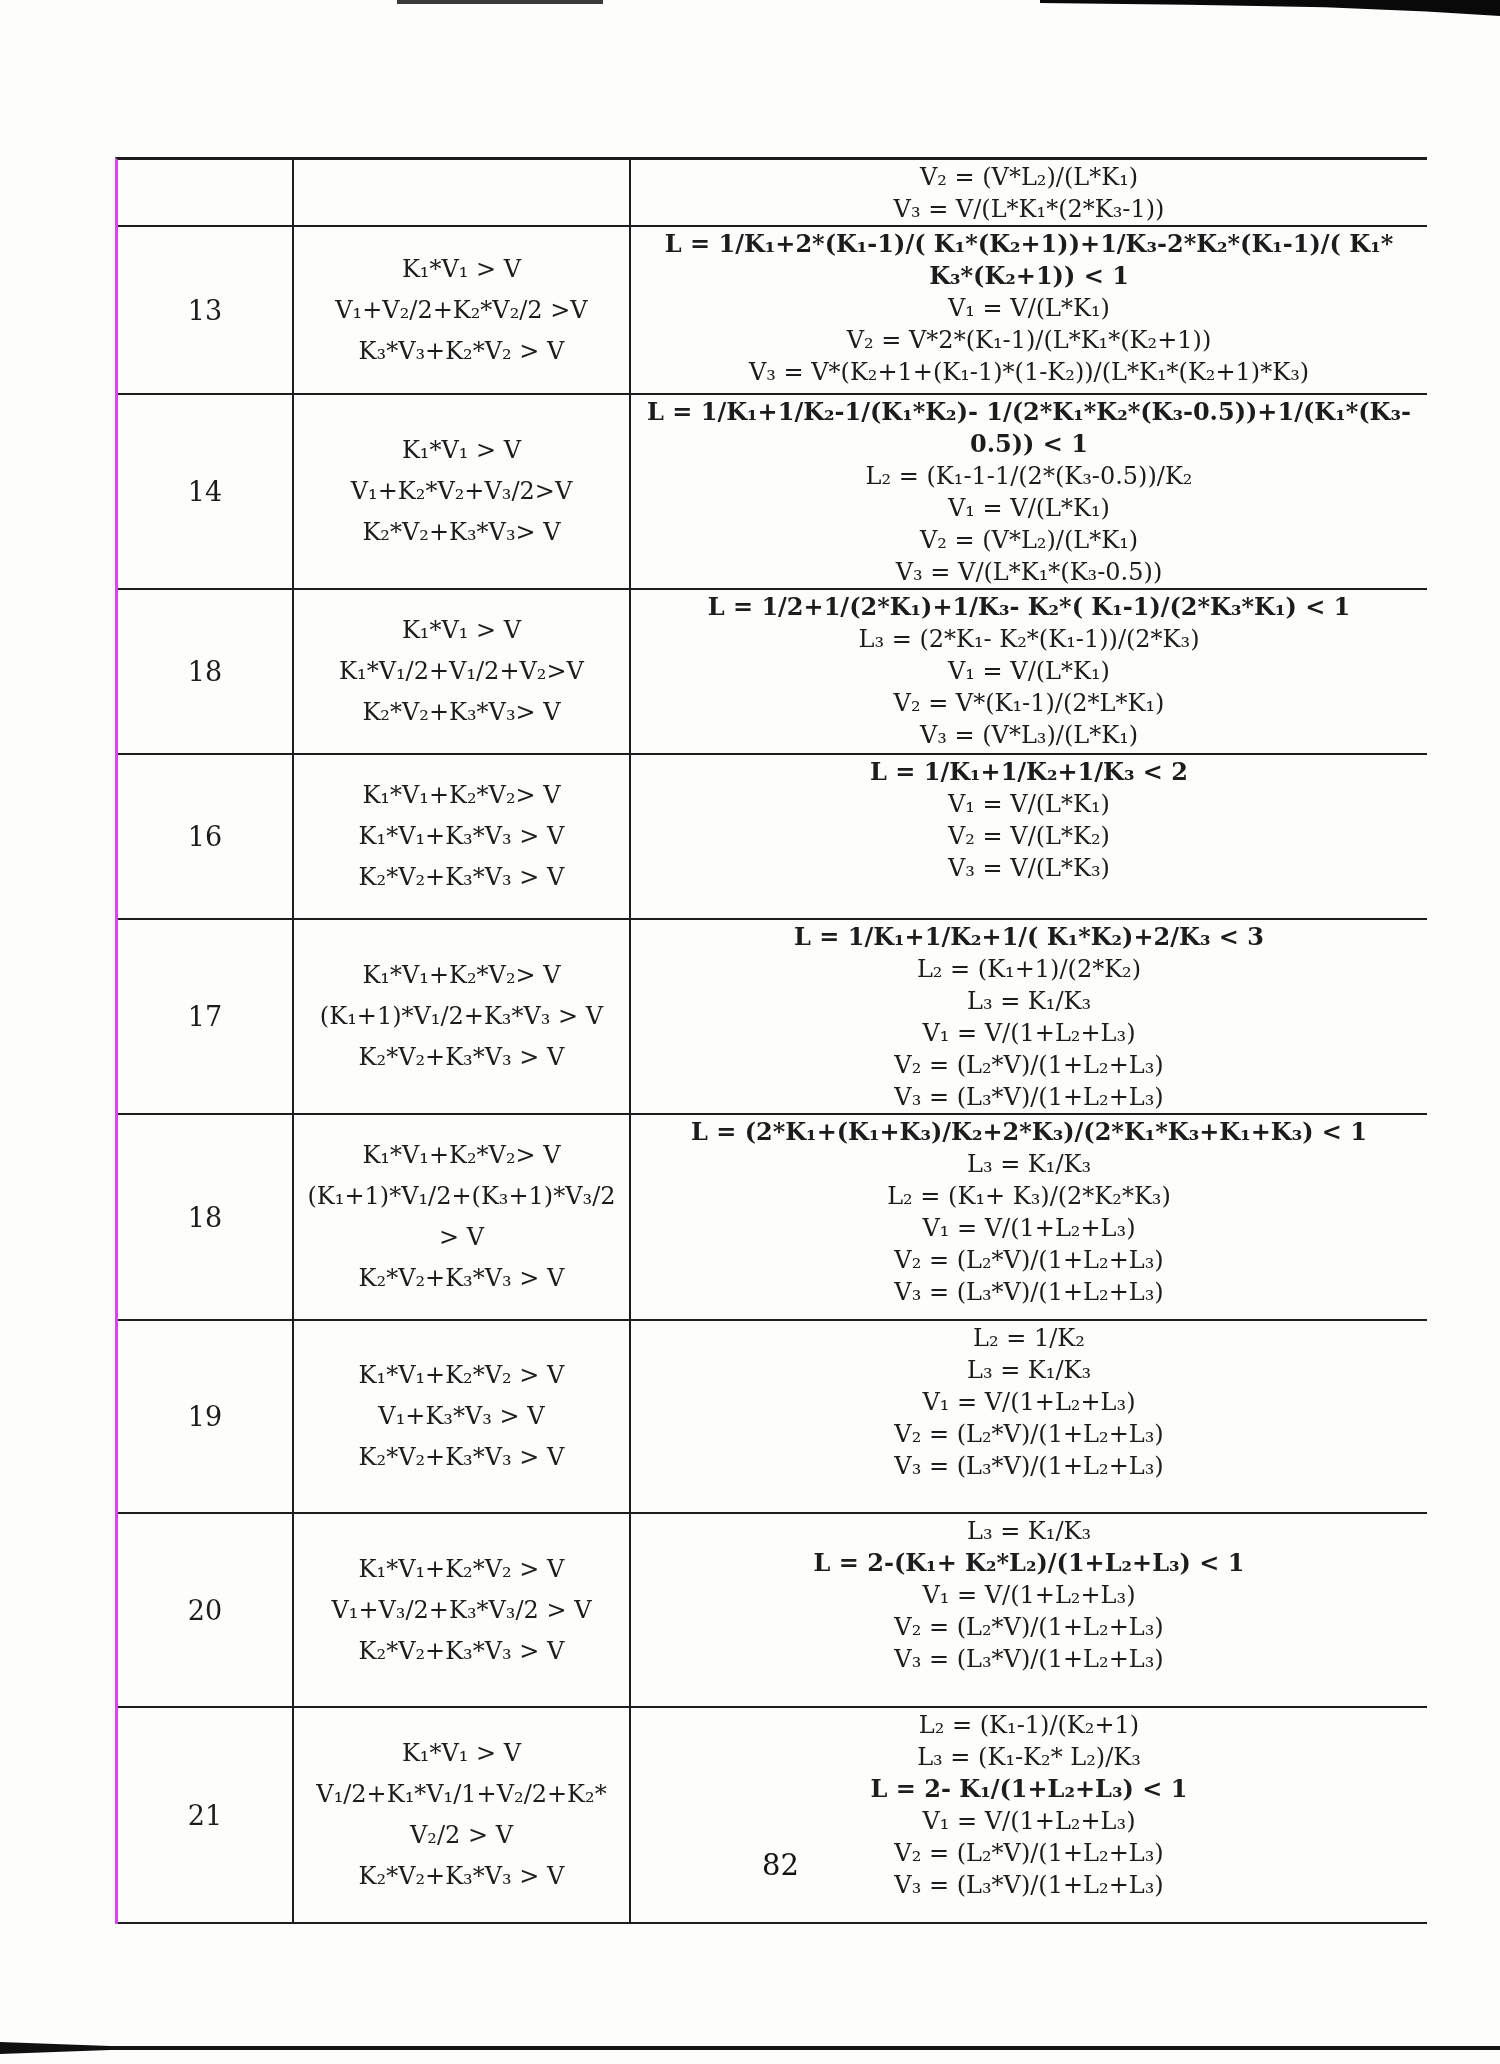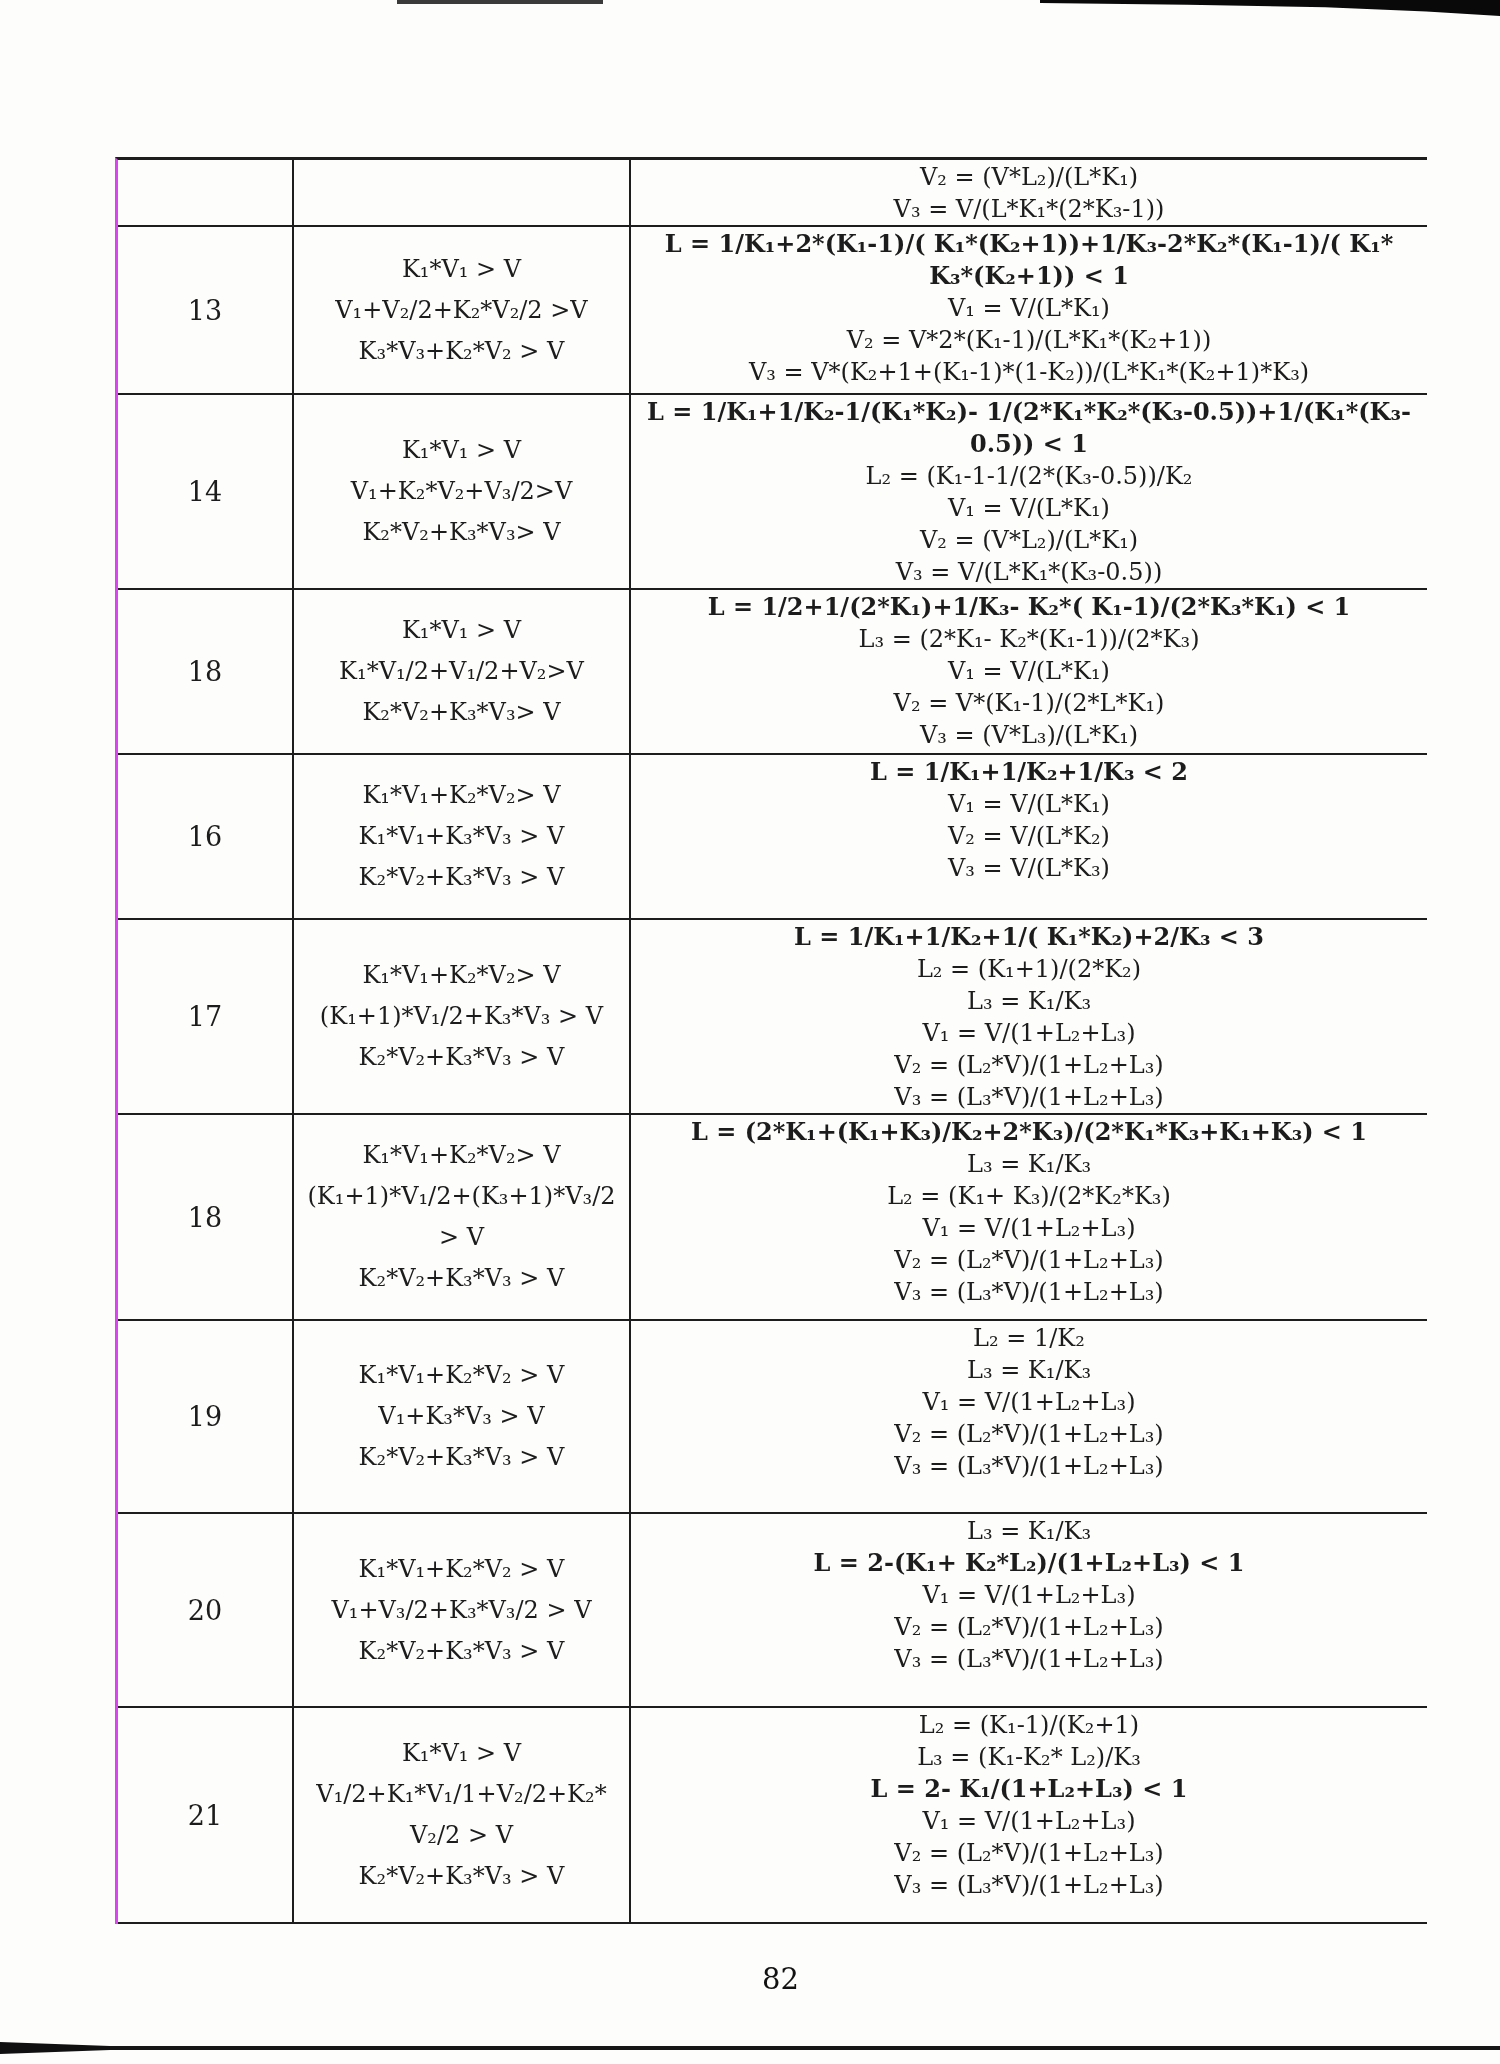--- a/index.html
+++ b/index.html
@@ -44,21 +44,21 @@
   .trow:nth-child(1){min-height:65px;}
   .trow:nth-child(2){min-height:166px;}
   .trow:nth-child(3){min-height:191px;}
   .trow:nth-child(4){min-height:158px;}
   .trow:nth-child(5){min-height:127px;}
   .trow:nth-child(6){min-height:191px;}
   .trow:nth-child(7){min-height:195px;}
   .trow:nth-child(8){min-height:191px;}
   .trow:nth-child(9){min-height:192px;}
   .trow:nth-child(10){min-height:214px;}
-  .page-number { position:absolute; left:762px; top:1962px; font-size:29px; color:#111; }
+  .page-number { position:absolute; left:762px; top:1848px; font-size:29px; color:#111; }
 </style>
 </head>
 <body>
 
 <div class="page">
   <div class="art-top-mark"></div>
   <div class="art-top-right"></div>
   <div class="ftable" id="formula-table">
       <div class="trow">
         <div class="cell c-id"></div>

